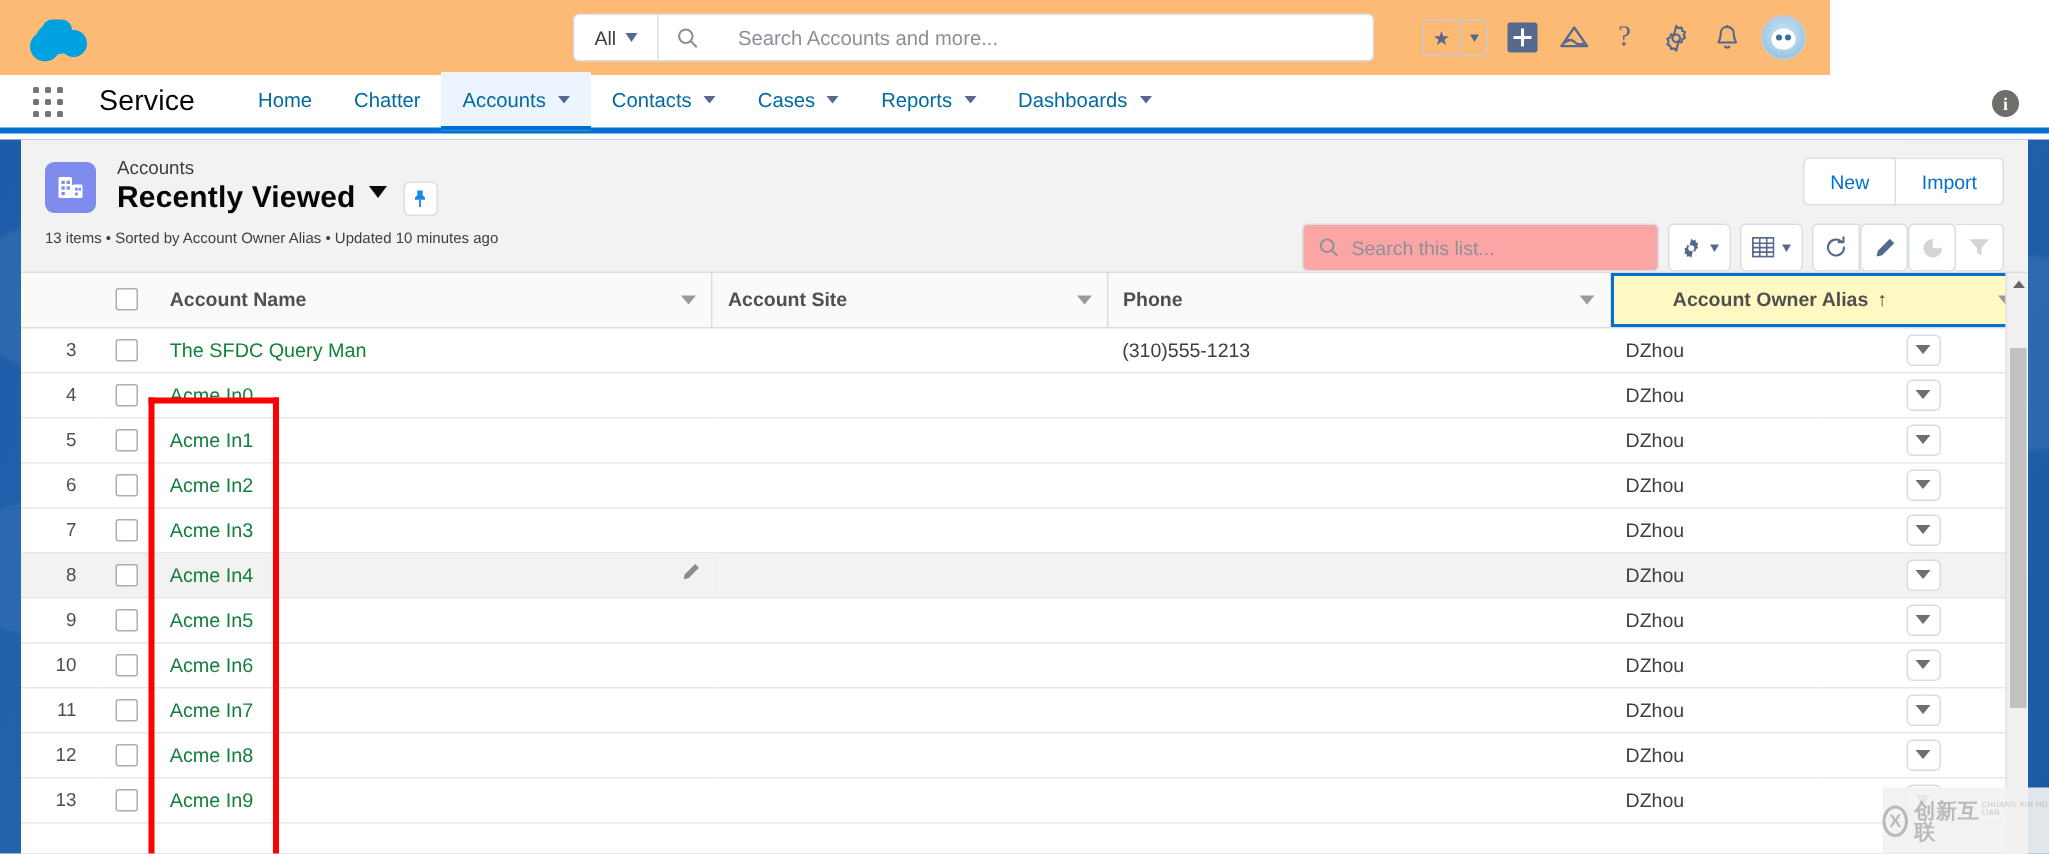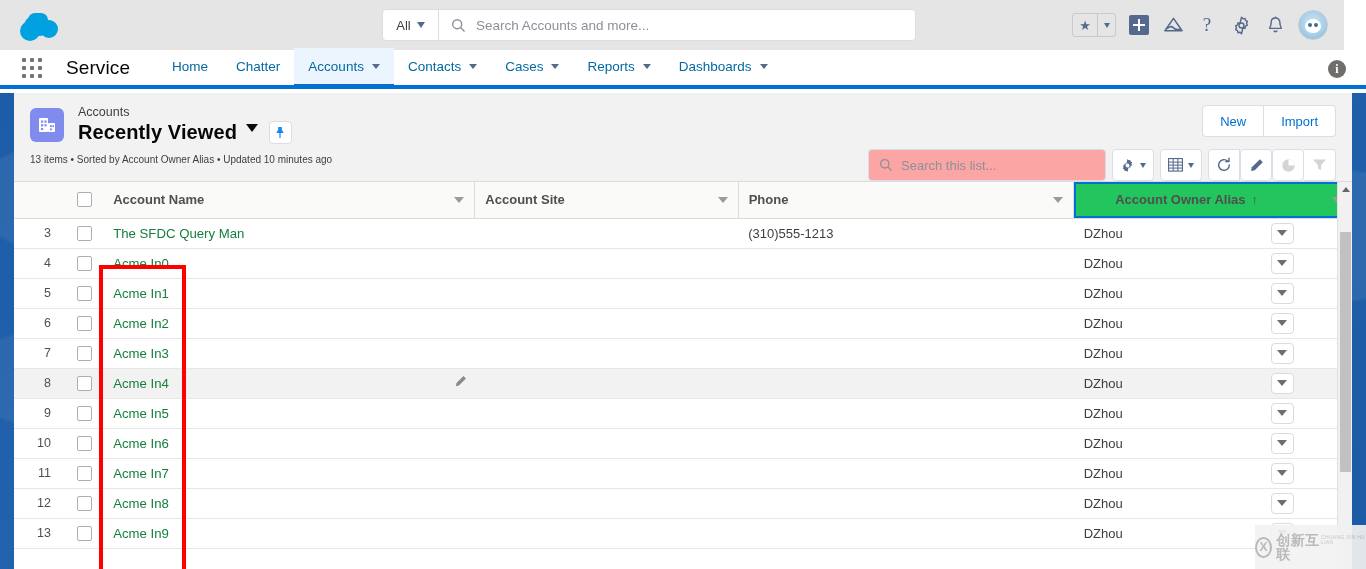--- a/index.html
+++ b/index.html
@@ -5,22 +5,22 @@
   * { box-sizing: border-box; margin: 0; padding: 0; }
   html, body {
     width: 1366px; height: 569px;
     overflow: hidden;
     font-family: "Liberation Sans", sans-serif;
     background: #ffffff;
   }
 
   
   .global-header {
-    height: 50px; width: 1344px;
-    background: #e5e5e5;
+    height: 50px; width: 1220px;
+    background: #fdba74;
     display: flex; align-items: center;
     position: relative;
   }
   .sf-logo { margin-left: 20px; width: 44px; height: 32px; position: relative; }
   .cloud {
     position: absolute; background: #00A1E0;
   }
   .cloud-a { width: 26px; height: 20px; border-radius: 13px; left: 4px; top: 7px; }
   .cloud-b { width: 20px; height: 20px; border-radius: 10px; left: 0px; top: 12px; }
   .cloud-c { width: 18px; height: 18px; border-radius: 9px; left: 20px; top: 11px; }
@@ -36,21 +36,21 @@
   .search-scope {
     width: 56px; display: flex; align-items: center; justify-content: center;
     gap: 6px; border-right: 1px solid #d8dde6;
     font-size: 13px; color: #3e3e3c; cursor: pointer;
   }
   .caret-dn {
     width: 0; height: 0;
     border-left: 4.5px solid transparent; border-right: 4.5px solid transparent;
     border-top: 6px solid #54698d;
   }
-  .search-field { flex: 1; display: flex; align-items: center; padding-left: 12px; gap: 10px; }
+  .search-field { flex: 1; display: flex; align-items: center; padding-left: 12px; gap: 26px; }
   .search-field input {
     border: none; outline: none; flex: 1;
     font-size: 13.5px; color: #3e3e3c;
     font-family: "Liberation Sans", sans-serif;
     background: transparent;
   }
   .search-field input::placeholder { color: #8d9099; }
 
   .header-icons {
     position: absolute; right: 16px; top: 0; height: 50px;
@@ -222,21 +222,21 @@
   th.col-num { width: 48px; padding-left: 0; }
   th.col-chk { width: 36px; padding: 0; }
   th.col-name { width: 350px; }
   th.col-site { width: 248px; border-left: 1px solid #dddbda; }
   th.col-phone { width: 316px; border-left: 1px solid #dddbda; }
   th.col-owner { width: 262px; border-left: 1px solid #dddbda; }
   .th-inner { display: flex; align-items: center; justify-content: space-between; height: 100%; }
   .th-label { display: flex; align-items: center; gap: 6px; }
   .sort-arrow { font-size: 13px; color: #514f4d; }
   th.sorted {
-    outline: 2px solid #0070d2; outline-offset: -2px; background: #22c55e; padding-left: 41px;
+    outline: 2px solid #0070d2; outline-offset: -2px; background: #fef9c3; padding-left: 41px;
   }
   .hdr-chev {
     width: 0; height: 0;
     border-left: 5px solid transparent; border-right: 5px solid transparent;
     border-top: 6px solid #9a9a9a; cursor: pointer;
   }
   .chkbox {
     width: 15px; height: 15px; border: 1px solid #b0adab; border-radius: 2px;
     background: #fff; display: block; margin: 0 auto; cursor: pointer;
   }

